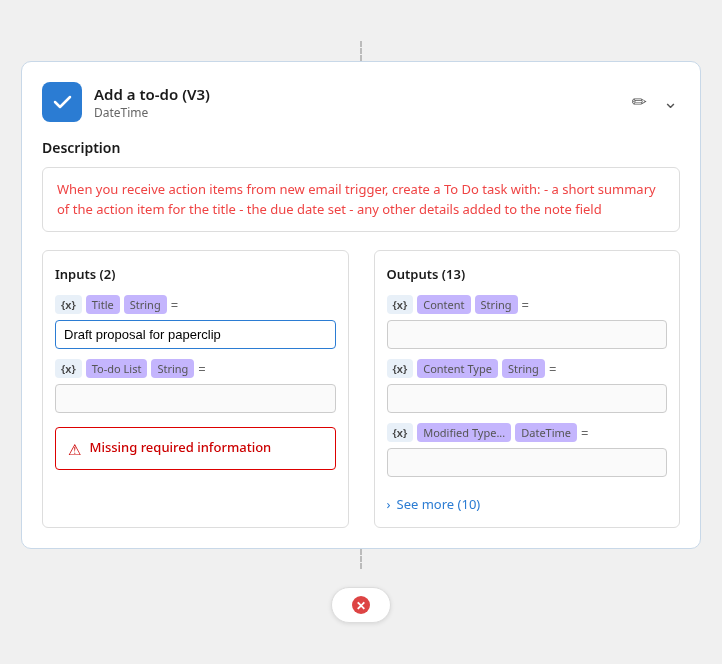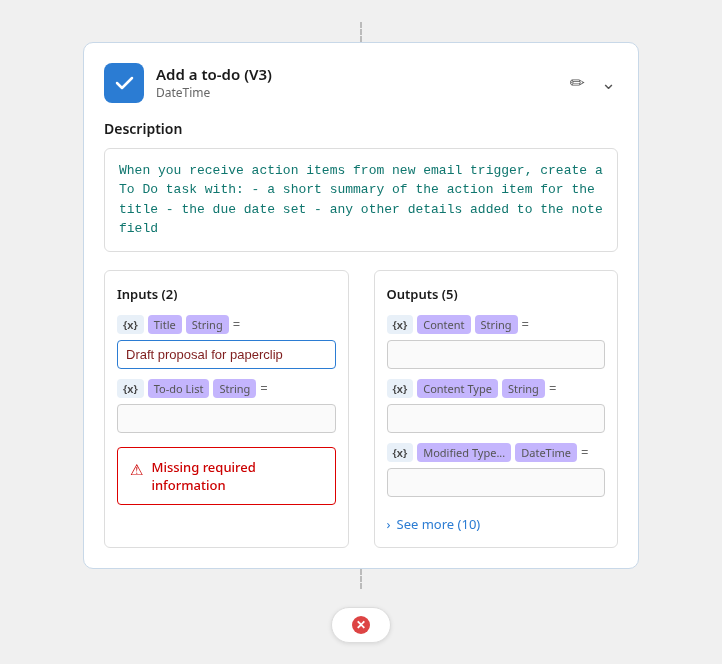--- a/index.html
+++ b/index.html
@@ -12,21 +12,21 @@
       align-items: center;
       justify-content: center;
       min-height: 664px;
       width: 722px;
     }
 
     .card {
       background: #fff;
       border: 1.5px solid #c8d8e8;
       border-radius: 10px;
-      width: 556px;
+      width: 680px;
       padding: 20px 20px 20px 20px;
       position: relative;
     }
 
     .card-header {
       display: flex;
       align-items: center;
       justify-content: space-between;
       margin-bottom: 16px;
     }
@@ -84,25 +84,24 @@
       font-size: 14px;
       font-weight: 600;
       color: #1a1a1a;
       margin-bottom: 10px;
     }
 
     .description-box {
       border: 1px solid #ddd;
       border-radius: 6px;
       padding: 12px 14px;
-      color: #0f766e;
+      color: #ef4444;
       font-size: 13px;
       line-height: 1.5;
       margin-bottom: 18px;
-      font-family: Liberation Mono, monospace;
     }
 
     .io-row {
       display: flex;
       gap: 25px;
     }
 
     .inputs-col, .outputs-col {
       flex: 1;
       border: 1px solid #ddd;
@@ -148,21 +147,21 @@
       font-size: 13px;
       color: #666;
     }
 
     .field-input {
       width: 100%;
       border: 1.5px solid #2b7cd3;
       border-radius: 4px;
       padding: 6px 8px;
       font-size: 13px;
-      color: #7f1d1d;
+      color: #000000;
       margin-bottom: 10px;
       outline: none;
     }
 
     .field-input.empty {
       border: 1px solid #ccc;
     }
 
     .field-input.empty:not(.error-box) {
       background: #fafafa;
@@ -303,21 +302,21 @@
         <input class="field-input empty" type="text" value="" style="">
 
         
         <div class="error-box">
           <span class="warning-icon">⚠</span>
           <span>Missing required information</span>
         </div>
       </div>
 
       <div class="outputs-col">
-        <div class="col-title">Outputs (5)</div>
+        <div class="col-title">Outputs (13)</div>
 
         
         <div class="field-row">
           <span class="var-badge">
             <span>{x}</span>
           </span>
           <span class="type-badge">Content</span>
           <span class="type-badge">String</span>
           <span class="eq-sign">=</span>
         </div>

